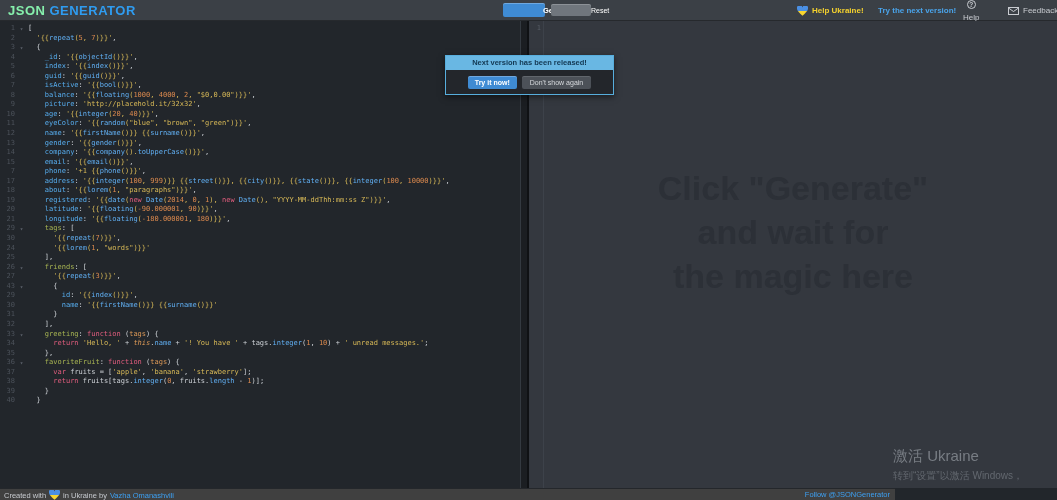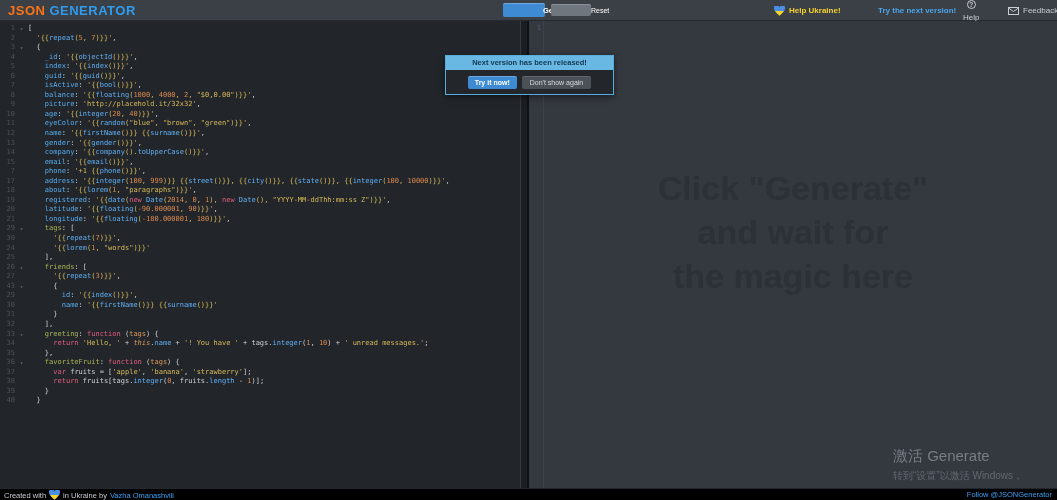--- a/index.html
+++ b/index.html
@@ -4,33 +4,33 @@
 <style>
   * { margin:0; padding:0; box-sizing:border-box; }
   html,body { width:1057px; height:500px; overflow:hidden; background:#22262b;
               font-family:"Liberation Sans", sans-serif; }
   .app { position:relative; width:1057px; height:500px; background:#22262b; }
 
   
   .hdr { position:absolute; left:0; top:0; width:1057px; height:21px;
          background:#3b4046; border-bottom:1px solid #26292d; }
   .logo { position:absolute; left:8px; top:3px; font-size:13px; font-weight:bold; letter-spacing:0.5px; cursor:pointer; }
-  .logo .lj { color:#f97316; }
+  .logo .lj { color:#86efac; }
   .logo .lg { color:#2f9cf0; margin-left:4px; }
   .btn { border:none; border-radius:2px; cursor:pointer; color:#fff;
          font-family:"Liberation Sans", sans-serif;padding-left:40px; }
   .gen { position:absolute; left:503px; top:3px; width:42px; height:14px;
          background:#3f8bd3; font-size:7.5px; font-weight:bold;
          box-shadow:inset 0 1px 0 rgba(255,255,255,.25); }
   .rst { position:absolute; left:551px; top:4px; width:30px; height:12px;
          background:#70767d; font-size:7px;
          box-shadow:inset 0 1px 0 rgba(255,255,255,.2); }
   .hdr-item { position:absolute; top:0; height:21px; display:flex; align-items:center;
               gap:4px; font-size:8px; text-decoration:none; cursor:pointer; }
-  .ukr  { left:774px; color:#f4d12e; font-weight:bold; }
+  .ukr  { left:797px; color:#f4d12e; font-weight:bold; }
   .next { left:878px; color:#4aa3e9; font-weight:bold;justify-content:center; }
   .help { left:963px; color:#c9ccd1;flex-direction:column; }
   .fdbk { left:1008px; color:#c9ccd1; }
   .qmark { display:inline-block; width:9px; height:9px; border:1px solid #c9ccd1;
            border-radius:50%; font-size:6.5px; line-height:7px; text-align:center;
            color:#c9ccd1; font-weight:bold; }
 
   
   .main { position:absolute; left:0; top:21px; width:1057px; height:467px; }
   .editor { position:absolute; left:0; top:0; width:520px; height:467px;
@@ -74,22 +74,22 @@
            box-shadow:0 2px 6px rgba(0,0,0,.5); }
   .popup-title { height:14px; line-height:14px; background:#69b7e3; color:#123751;
                  font-size:7.5px; font-weight:bold; text-align:center; }
   .popup-body { height:24px; display:flex; align-items:center; justify-content:center; gap:5px; }
   .try { background:#3f8bd3; font-size:7px; font-weight:bold; padding:3px 7px;
          box-shadow:inset 0 1px 0 rgba(255,255,255,.25); }
   .dismiss { background:#4c5158; color:#d6d9dd; font-size:7px; padding:3px 8px;
              box-shadow:inset 0 1px 0 rgba(255,255,255,.12); }
 
   
-  .ftr { position:absolute; left:0; top:488px; width:1057px; height:12px;
-         background:#000000; border-top:1px solid #24272b;
+  .ftr { position:absolute; left:0; top:488px; width:895px; height:12px;
+         background:#404040; border-top:1px solid #24272b;
          font-size:7.5px; line-height:11px; color:#c6c9ce; }
   .ftr-left { position:absolute; left:4px; top:0; display:flex; align-items:center; gap:3px; height:12px; }
   .ftr-right { position:absolute; right:5px; top:0; height:12px; }
   .link { color:#3da0f2; text-decoration:none; cursor:pointer; }
   .heart { display:inline-block; }
 </style>
 </head>
 <body>
 
 <div class="app">
@@ -192,21 +192,21 @@
     <div class="popup">
       <div class="popup-title">Next version has been released!</div>
       <div class="popup-body">
         <button class="btn try">Try it now!</button>
         <button class="btn dismiss">Don't show again</button>
       </div>
     </div>
   </div>
 
   <div class="winmark">
-    <div class="w1">激活 Generate</div>
+    <div class="w1">激活 Ukraine</div>
     <div class="w2">转到“设置”以激活 Windows，</div>
   </div>
 
   <div class="ftr">
     <div class="ftr-left">
       <span>Created with</span>
       <svg class="heart" width="11" height="10" viewBox="0 0 24 21">
         <path d="M12 21 C5 14 0 10 0 5.5 A5.5 5.5 0 0 1 12 3 A5.5 5.5 0 0 1 24 5.5 C24 10 19 14 12 21 Z" fill="url(#ukrg)"></path>
       </svg>
       <span>in Ukraine by</span>

